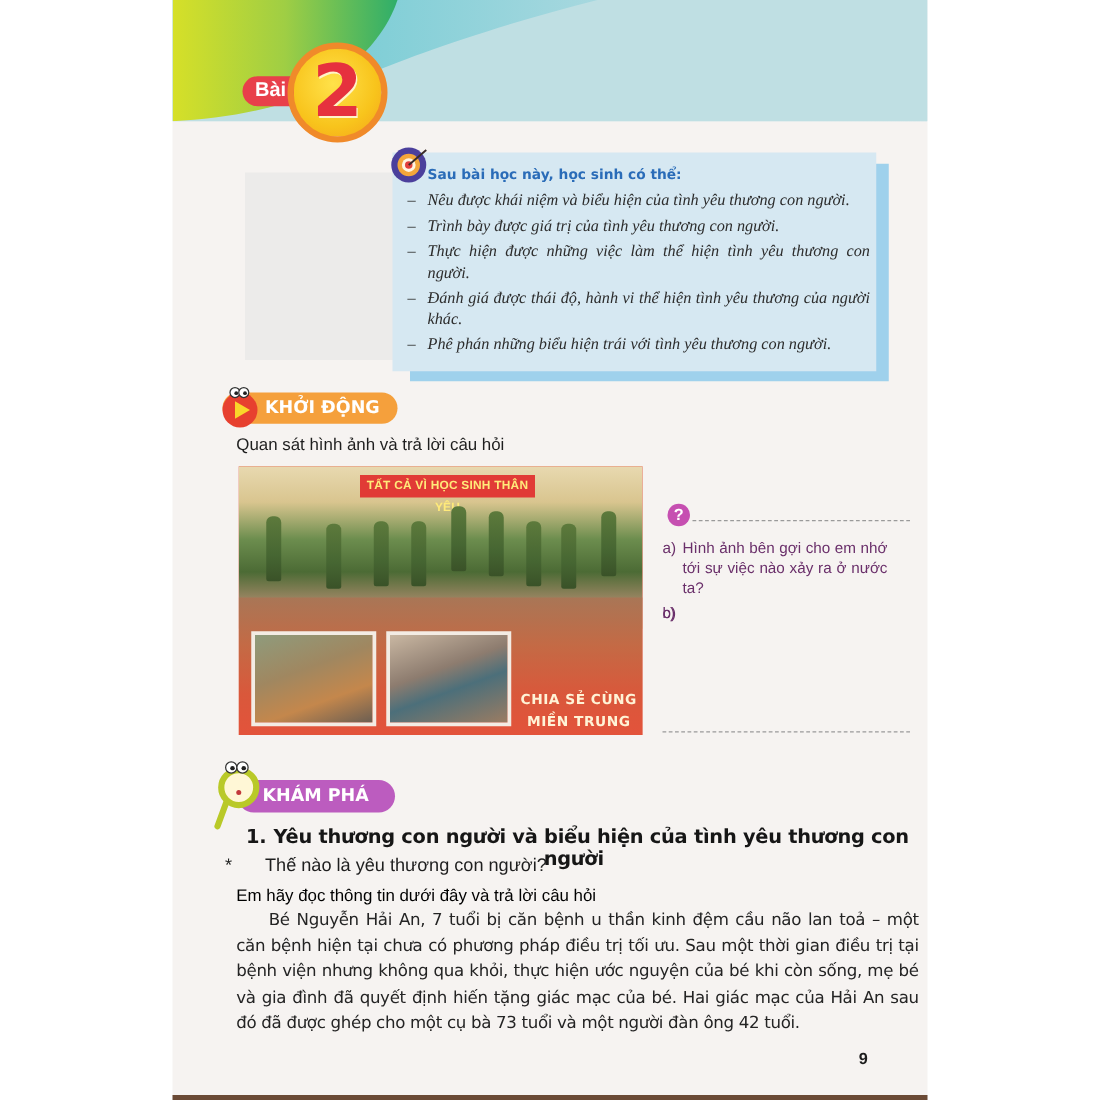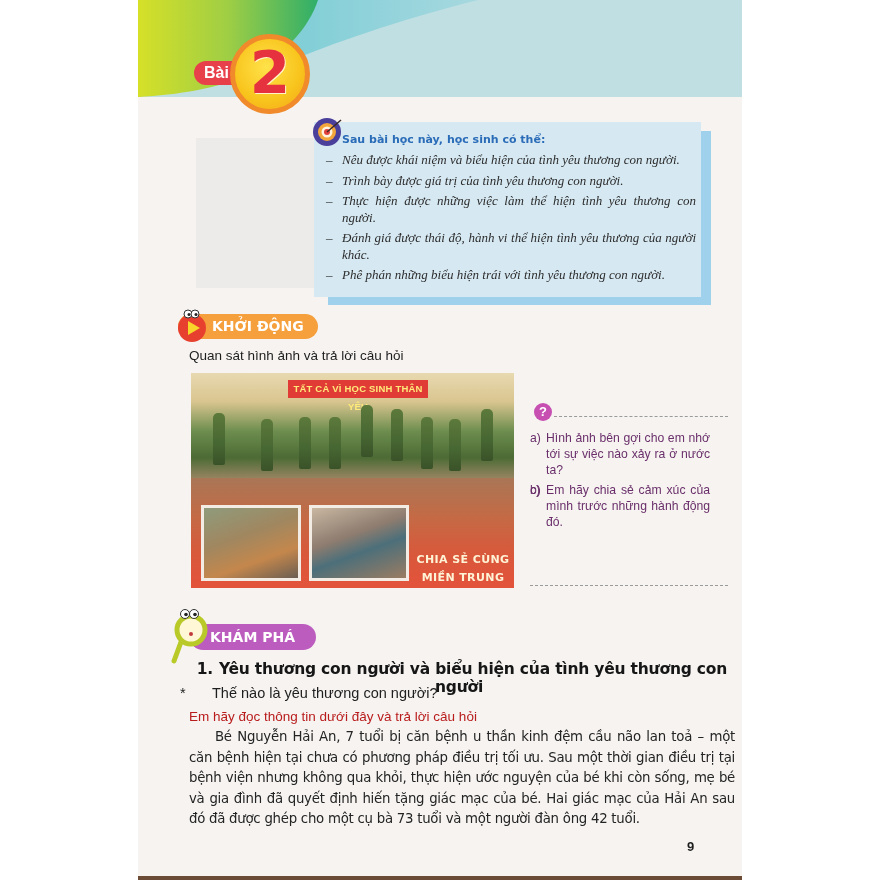--- a/index.html
+++ b/index.html
@@ -164,21 +164,21 @@
     .section-heading {
       position: absolute; left: 38px; top: 660px; font-weight: bold;
       font-size: 15.5px; color: #161616; font-family: "DejaVu Sans", sans-serif; letter-spacing: -0.2px; text-align: center;
     }
     .section-heading .num { display: inline-block; width: 28px; }
     .sub-question {
       position: absolute; left: 42px; top: 685px; font-size: 14.5px; color: #1e1e1e;
     }
     .sub-question .star { display: inline-block; width: 32px; }
     .instruction-line {
-      position: absolute; left: 51px; top: 709px; font-size: 13.5px; color: #b91c1c;
+      position: absolute; left: 51px; top: 709px; font-size: 13.5px; color: #000000;
     }
     .story-paragraph {
       position: absolute; left: 51px; top: 727px; width: 546px;
       font-family: "DejaVu Sans", sans-serif; font-size: 13.3px; line-height: 20.5px;
       color: #242424; text-align: justify; text-indent: 26px; letter-spacing: -0.25px;
     }
     .page-number {
       position: absolute; left: 549px; top: 839px; font-weight: bold; font-size: 13px; color: #1d1d1d;
     }
 
@@ -264,21 +264,21 @@
       <div>CHIA SẺ CÙNG</div>
       <div>MIỀN TRUNG</div>
     </div>
   </div>
 
   <div class="question-icon">?</div>
   <div class="question-dashes-top"></div>
   <ul class="question-list">
     <li><span class="qlabel">a)</span><span>Hình ảnh bên gợi cho em nhớ tới sự việc nào xảy ra ở nước ta?</span></li>
     <li><span class="qlabel">b)</span></li>
-    <li><span class="qlabel">c)</span><span>Em hãy chia sẻ cảm xúc của mình trước những hành động đó.</span></li>
+    <li><span class="qlabel">c)</span></li>
   </ul>
   <div class="question-dashes-bottom"></div>
 
   <div class="kham-pha-badge"></div>
   <svg class="magnifier-icon" viewBox="0 0 40 60">
     <circle cx="20" cy="26" r="14" fill="#fff7d6" stroke="#b9c928" stroke-width="5"></circle>
     <line x1="10" y1="38" x2="3" y2="57" stroke="#b9c928" stroke-width="5" stroke-linecap="round"></line>
     <circle cx="14" cy="10" r="4.5" fill="#fff" stroke="#333" stroke-width="1"></circle>
     <circle cx="23" cy="10" r="4.5" fill="#fff" stroke="#333" stroke-width="1"></circle>
     <circle cx="15" cy="10.5" r="1.8" fill="#222"></circle>

